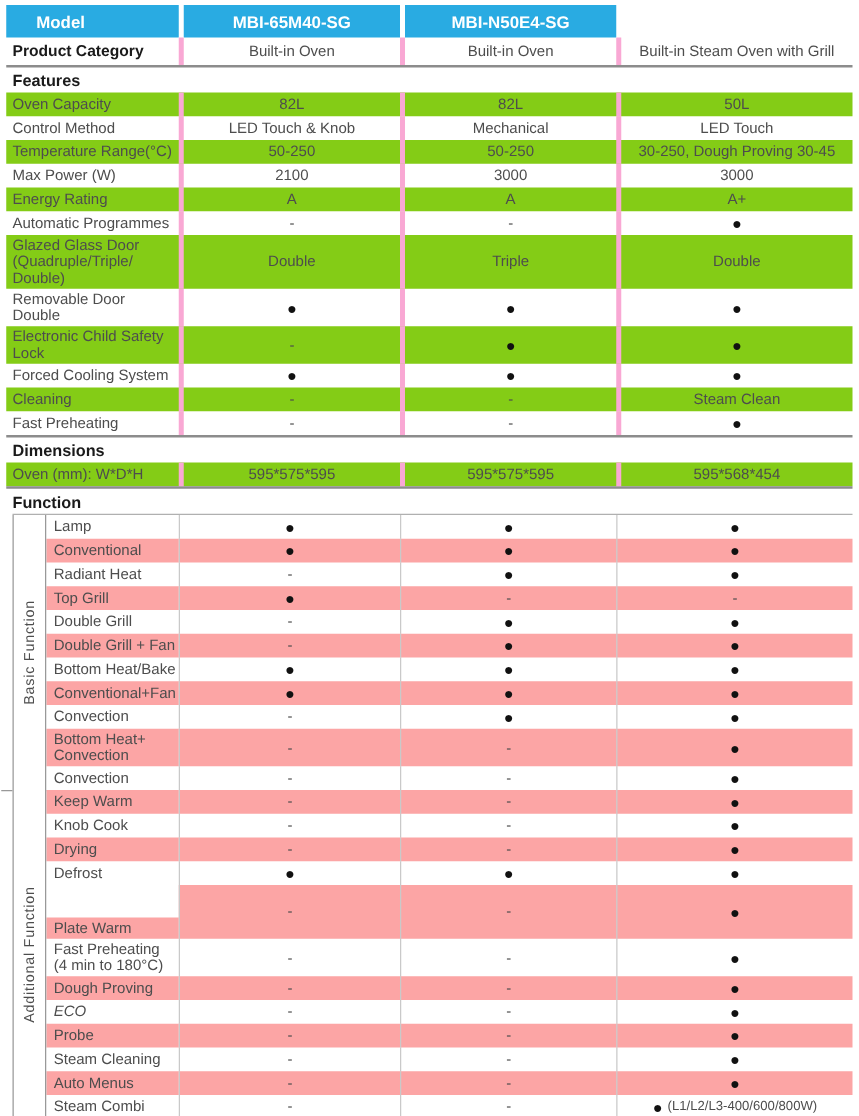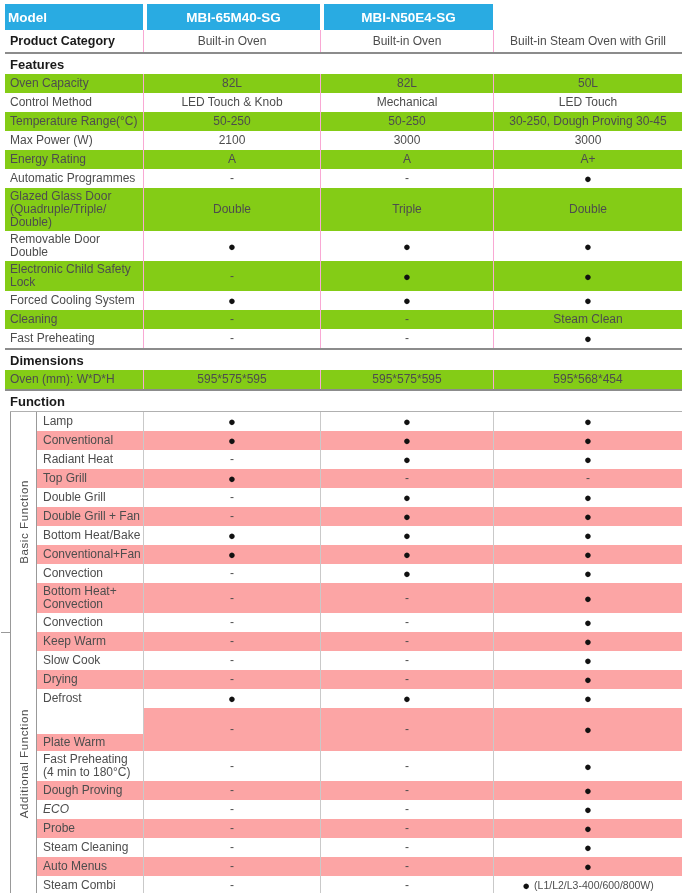--- a/index.html
+++ b/index.html
@@ -13,34 +13,34 @@
 
   
   .thead{
     display:grid;grid-template-columns:138px 173px 169px 185px;
     column-gap:4px;height:26px;
   }
   .hcell{
     background:#29abe2;color:#ffffff;font-weight:bold;font-size:13.5px;
     display:flex;align-items:center;justify-content:center;
   }
-  .hcell.model{justify-content:flex-start;padding-left:3px;}
+  .hcell.model{justify-content:flex-start;padding-left:24px;}
 
   
   .row{
     display:grid;grid-template-columns:138px 177px 173px 189px;
     min-height:19px;align-items:stretch;
   }
   .row.gray{background:#84cc16;}
   .lbl{
     padding:2px 2px 2px 5px;line-height:13px;white-space:pre-line;
     display:flex;align-items:center;
   }
   .val{
-    border-left:1px solid #f9a8d4;
+    border-left:4px solid #f9a8d4;
     display:flex;align-items:center;justify-content:center;
     text-align:center;line-height:13px;padding:1px 4px;
   }
   .pc-row{min-height:22px;}
   .pc-row .lbl{font-weight:bold;color:#1a1a1a;font-size:12.5px;}
 
   .hr{height:2px;background:#8c8c8c;}
   .sec-title{
     font-weight:bold;color:#1a1a1a;font-size:13px;
     padding:4px 0 3px 5px;line-height:13px;
@@ -240,21 +240,21 @@
       <div class="fval" style="grid-area: 11 / 3;">-</div>
       <div class="fval" style="grid-area: 11 / 4;">-</div>
       <div class="fval dotcell" style="grid-area: 11 / 5;">●</div>
       <div class="gcell" style="grid-area: 12 / 1 / span 12;">
         <span class="vtext">Additional Function</span>
       </div>
       <div class="fname gray" style="grid-area: 12 / 2;">Keep Warm</div>
       <div class="fval gray" style="grid-area: 12 / 3;">-</div>
       <div class="fval gray" style="grid-area: 12 / 4;">-</div>
       <div class="fval gray dotcell" style="grid-area: 12 / 5;">●</div>
-      <div class="fname" style="grid-area: 13 / 2;">Slow Cook</div>
+      <div class="fname" style="grid-area: 13 / 2;">Knob Cook</div>
       <div class="fval" style="grid-area: 13 / 3;">-</div>
       <div class="fval" style="grid-area: 13 / 4;">-</div>
       <div class="fval dotcell" style="grid-area: 13 / 5;">●</div>
       <div class="fname gray" style="grid-area: 14 / 2;">Drying</div>
       <div class="fval gray" style="grid-area: 14 / 3;">-</div>
       <div class="fval gray" style="grid-area: 14 / 4;">-</div>
       <div class="fval gray dotcell" style="grid-area: 14 / 5;">●</div>
       <div class="fname" style="grid-area: 15 / 2;">Defrost</div>
       <div class="fval dotcell" style="grid-area: 15 / 3;">●</div>
       <div class="fval dotcell" style="grid-area: 15 / 4;">●</div>

